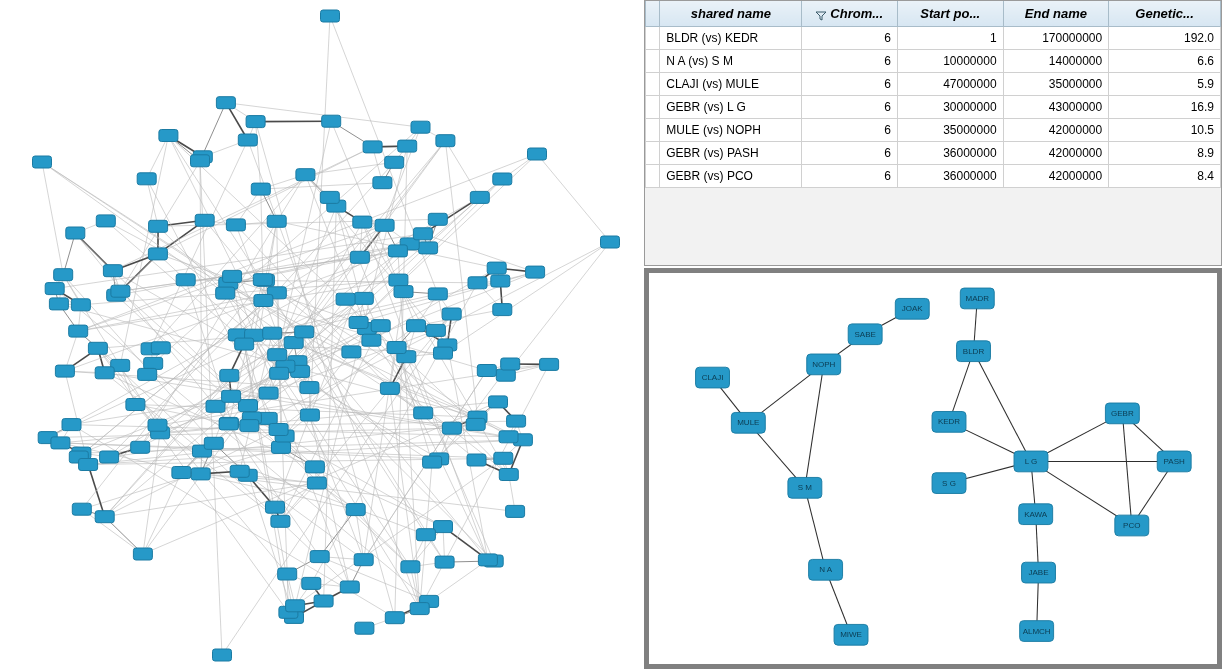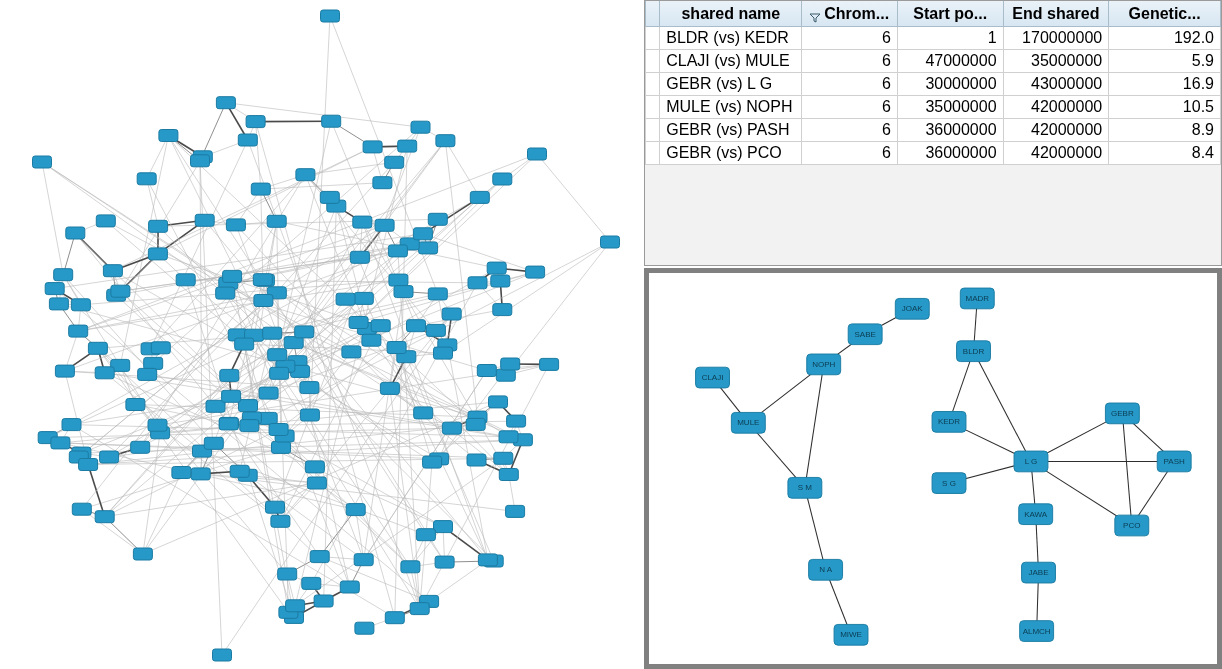--- a/index.html
+++ b/index.html
@@ -56,37 +56,38 @@
     font-size: 14px;
     color: #000;
   }
   table.data-table th {
     background: linear-gradient(to bottom, #eaf2f8 0%, #d7e6f2 100%);
     border: 1px solid #a8bcc9;
     border-top: none;
     border-left: none;
     height: 25px;
     font-weight: bold;
-    font-size: 16px;
+    font-size: 13px;
     padding: 0 6px;
     text-align: center;
     white-space: nowrap;
     overflow: hidden;
+    font-style: italic;
   }
   table.data-table th.first-col { border-left: 1px solid #a8bcc9; }
   table.data-table td {
     background: #ffffff;
     border: 1px solid #d0d0d0;
     border-top: none;
     border-left: none;
     height: 22px;
     padding: 0 6px;
     white-space: nowrap;
     overflow: hidden;
-    font-size: 16px;
+    font-size: 12px;
   }
   table.data-table td.first-col { border-left: 1px solid #d0d0d0; }
   td.num { text-align: right; }
   td.txt { text-align: left; }
   .th-inner {
     display: flex;
     align-items: center;
     justify-content: center;
     gap: 4px;
   }
@@ -1152,38 +1153,46 @@
                 <span>Chrom...</span>
               </span>
             </th>
             <th>
               <span class="th-inner">
                 <span>Start po...</span>
               </span>
             </th>
             <th>
               <span class="th-inner">
-                <span>End shared</span>
+                <span>End name</span>
               </span>
             </th>
             <th>
               <span class="th-inner">
                 <span>Genetic...</span>
               </span>
             </th>
           </tr>
         </thead>
         <tbody id="table-body">
             <tr>
               <td class="first-col"></td>
               <td class="txt">BLDR (vs) KEDR</td>
               <td class="num">6</td>
               <td class="num">1</td>
               <td class="num">170000000</td>
               <td class="num">192.0</td>
+            </tr>
+            <tr>
+              <td class="first-col"></td>
+              <td class="txt">N A (vs) S M</td>
+              <td class="num">6</td>
+              <td class="num">10000000</td>
+              <td class="num">14000000</td>
+              <td class="num">6.6</td>
             </tr>
             <tr>
               <td class="first-col"></td>
               <td class="txt">CLAJI (vs) MULE</td>
               <td class="num">6</td>
               <td class="num">47000000</td>
               <td class="num">35000000</td>
               <td class="num">5.9</td>
             </tr>
             <tr>

